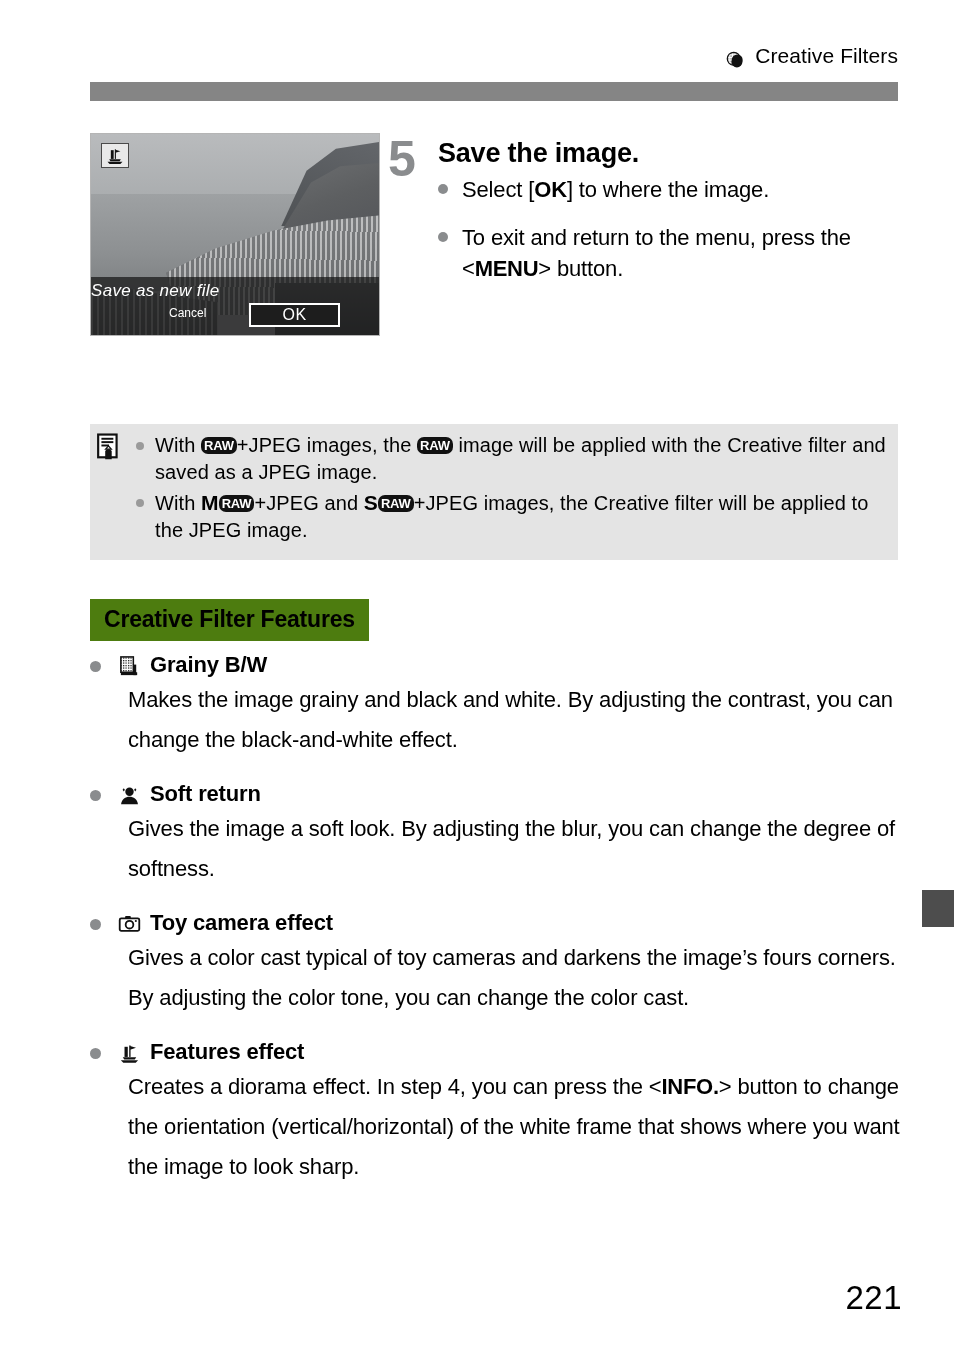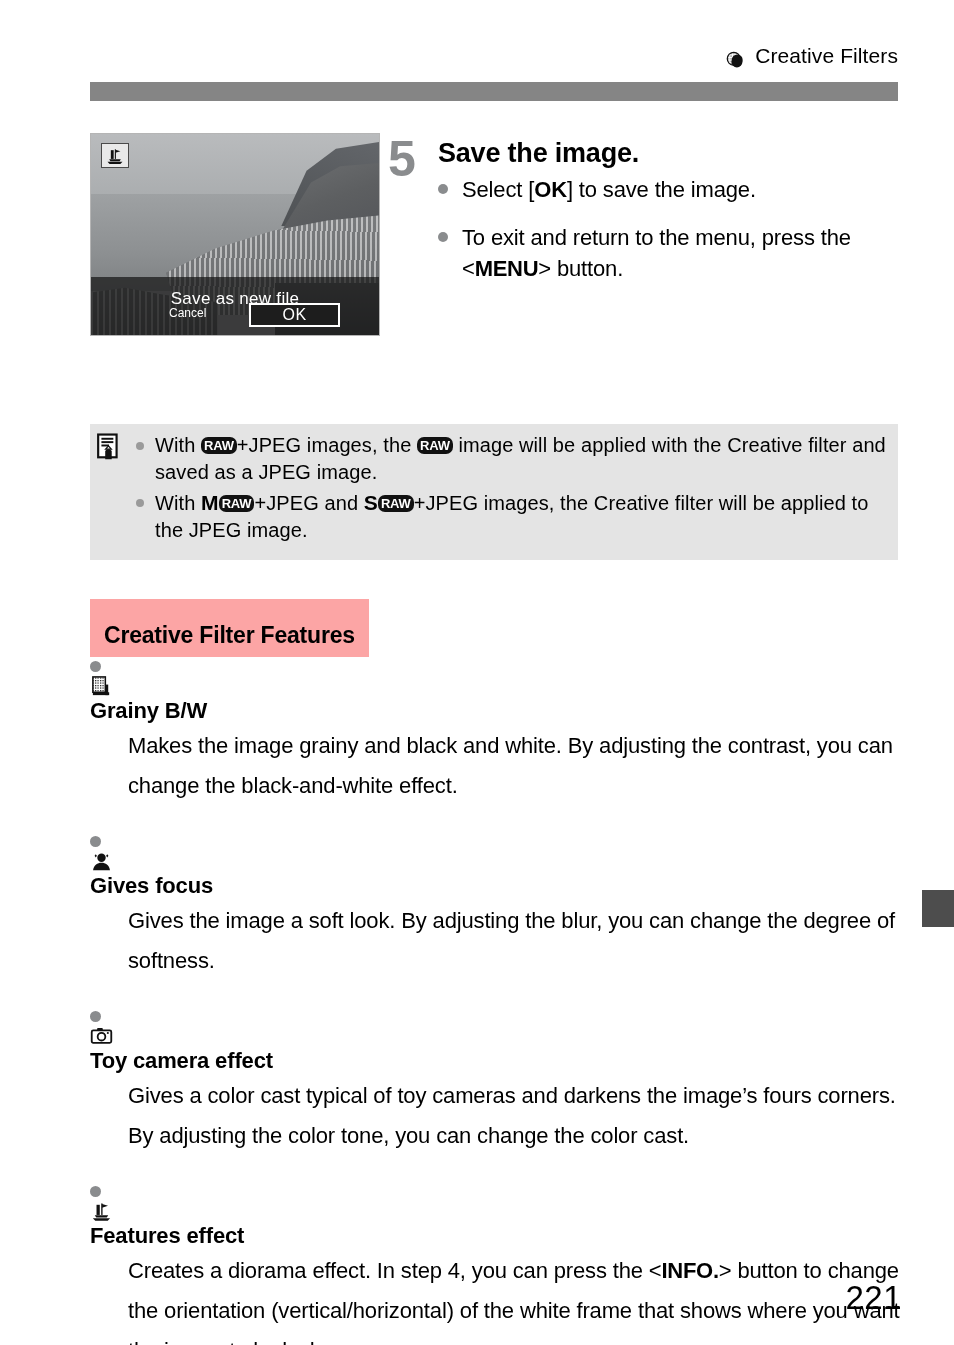--- a/index.html
+++ b/index.html
@@ -82,23 +82,24 @@
     position:absolute; left:10px; top:9px; width:28px; height:25px;
     background:#e9e9e9; border:1px solid #4a4a4a;
     display:flex; align-items:center; justify-content:center;
   }
   .dialog-band {
     position:absolute; left:0; bottom:0; width:100%; height:58px;
     background: rgba(22,22,22,.72);
     color:#fff;
   }
   .dialog-title {
-    position:absolute; left:0; top:12px; width:100%; text-align:center;
+    position:absolute; left:0; top:4px; width:100%; 
     font-size:17px; font-family:"Liberation Sans Narrow","Liberation Sans",sans-serif;
     letter-spacing:.3px;
+    font-style:italic;
   }
   .dialog-cancel {
     position:absolute; left:78px; top:29px; font-size:12px;
     font-family:"Liberation Sans Narrow","Liberation Sans",sans-serif;
   }
   .dialog-ok {
     position:absolute; left:158px; top:26px; width:91px; height:24px;
     border:2px solid #ffffff; background:#1d1d1d;
     display:flex; align-items:center; justify-content:center;
     font-size:16px; letter-spacing:.4px;
@@ -159,28 +160,28 @@
     letter-spacing:-.2px; position:relative; top:-2px;
   }
   .sizeletter {
     font-weight:bold; font-size:21px;
     font-family:"Liberation Sans Narrow","Liberation Sans",sans-serif;
   }
 
   
   .section-head {
     position:absolute; left:90px; top:599px;
-    background:#fca5a5; padding:23px 14px 8px 14px;
+    background:#4d7c0f; padding:7px 14px 8px 14px;
     font-size:23px; font-weight:bold; letter-spacing:-.2px;
   }
 
   
   .features { position:absolute; left:90px; top:652px; width:812px; }
   .feature { margin-bottom:21px; }
-  .feature-head { display:flex; align-items:flex-start;flex-direction:column; }
+  .feature-head { display:flex; align-items:flex-start; }
   .bullet-md {
     flex:0 0 auto; width:11px; height:11px; border-radius:50%;
     background:#8a8c8e; margin:9px 17px 0 0;
   }
   .feature-icon {
     flex:0 0 auto; width:23px; height:23px; margin:3px 9px 0 0;
   }
   .feature-name {
     font-size:22px; font-weight:bold; letter-spacing:-.15px;
   }
@@ -248,21 +249,21 @@
       <div class="dialog-ok">OK</div>
     </div>
   </div>
 
   <div class="step-num">5</div>
   <div class="step-title">Save the image.</div>
 
   <div class="step-list" id="step-list">
       <div class="step-li">
         <span class="bullet-sm"></span>
-        <div class="step-li-text"><span>Select [</span><b class="ok">OK</b><span>] to save the image.</span></div>
+        <div class="step-li-text"><span>Select [</span><b class="ok">OK</b><span>] to where the image.</span></div>
       </div>
       <div class="step-li gap">
         <span class="bullet-sm"></span>
         <div class="step-li-text"><span>To exit and return to the menu, press the &lt;</span><span class="btn-glyph">MENU</span><span>&gt; button.</span></div>
       </div>
     </div>
 </div>
 
 <div class="note-box">
   <span class="note-icon">
@@ -310,21 +311,21 @@
     </div>
     <div class="feature">
       <div class="feature-head">
         <span class="bullet-md"></span>
         <span class="feature-icon"><svg viewBox="0 0 24 24" width="23" height="23">
             <circle cx="12" cy="8" r="4.4" fill="#111"></circle>
             <path d="M3.2 21c.9-5 4.6-7.6 8.8-7.6S20 16 20.8 21z" fill="#111"></path>
             <path d="M6 4.5l1.2 1.6L6 7.7 4.8 6.1z" fill="#111"></path>
             <path d="M18 4.5l1.2 1.6L18 7.7l-1.2-1.6z" fill="#111"></path>
           </svg></span>
-        <span class="feature-name">Gives focus</span>
+        <span class="feature-name">Soft return</span>
       </div>
       <div class="feature-body">Gives the image a soft look. By adjusting the blur, you can change the degree of softness.</div>
     </div>
     <div class="feature">
       <div class="feature-head">
         <span class="bullet-md"></span>
         <span class="feature-icon"><svg viewBox="0 0 24 24" width="23" height="23">
             <rect x="1.8" y="5.6" width="20.4" height="13" rx="1.6" fill="#fff" stroke="#111" stroke-width="1.9"></rect>
             <circle cx="12" cy="12.2" r="4" fill="#fff" stroke="#111" stroke-width="1.9"></circle>
             <rect x="7.4" y="3.2" width="6" height="2.6" rx="1" fill="#111"></rect>

